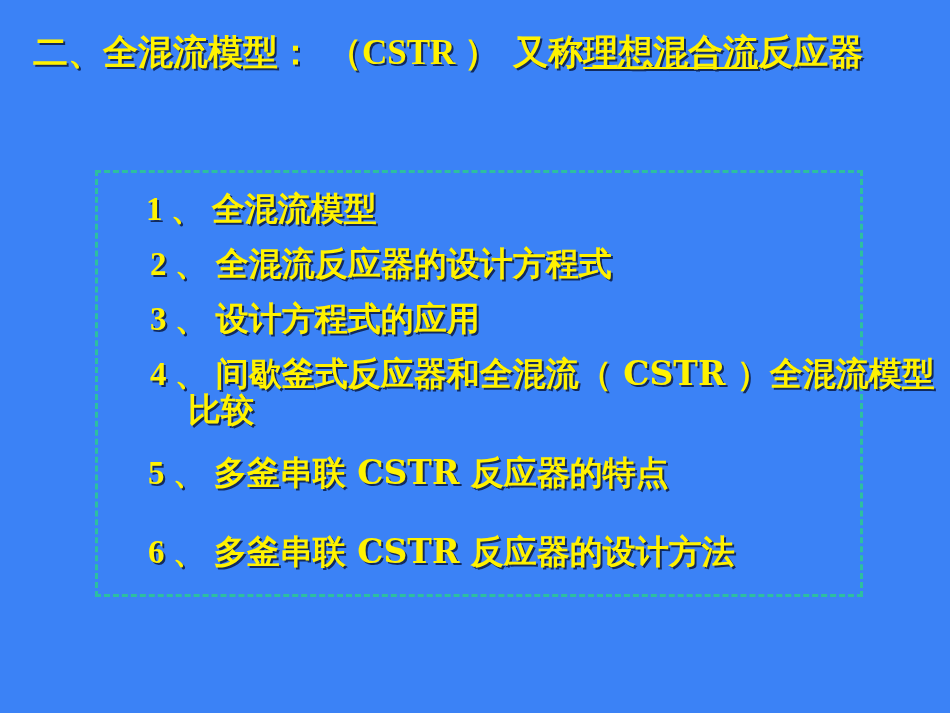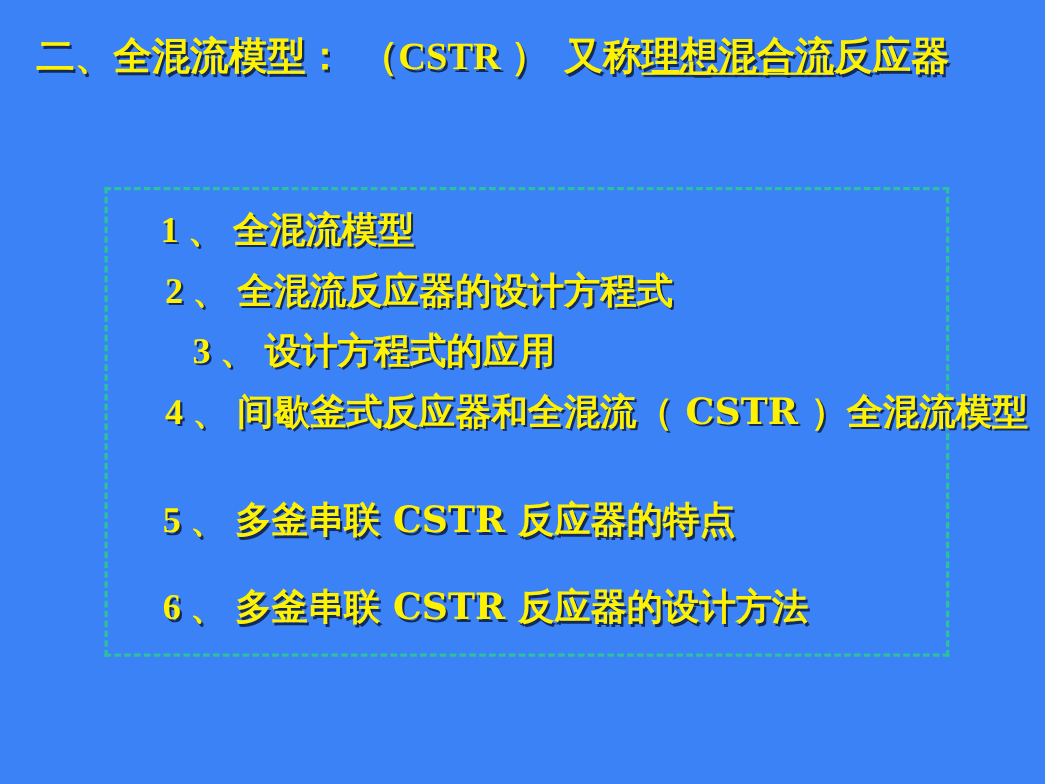--- a/index.html
+++ b/index.html
@@ -96,21 +96,21 @@
     font-family: "Liberation Serif", "DejaVu Serif", serif;
   }
 
   .agenda-item .cont {
     display: block;
     padding-left: 38px;
   }
 
   .it1 { left: 146px; top: 21px; }
   .it2 { left: 150px; top: 76px; }
-  .it3 { left: 150px; top: 131px; margin-left: 25px; }
+  .it3 { left: 150px; top: 131px; }
   .it4 { left: 150px; top: 186px; }
   .it5 { left: 148px; top: 285px; }
   .it6 { left: 148px; top: 364px; }
 </style>
 </head>
 <body>
 
 <div id="slide">
 
   <div id="heading">
@@ -128,20 +128,21 @@
     <div class="agenda-item it2">
       <span class="num">2 、</span><span class="sp-sm"></span><span>全混流反应器的设计方程式</span>
     </div>
 
     <div class="agenda-item it3">
       <span class="num">3 、</span><span class="sp-sm"></span><span>设计方程式的应用</span>
     </div>
 
     <div class="agenda-item it4">
       <span class="num">4 、</span><span class="sp-sm"></span><span>间歇釜式反应器和全混流（ CSTR ）全混流模型</span>
+      <span class="cont">比较</span>
     </div>
 
     <div class="agenda-item it5">
       <span class="num">5 、</span><span class="sp-sm"></span><span>多釜串联 CSTR 反应器的特点</span>
     </div>
 
     <div class="agenda-item it6">
       <span class="num">6 、</span><span class="sp-sm"></span><span>多釜串联 CSTR 反应器的设计方法</span>
     </div>
 

